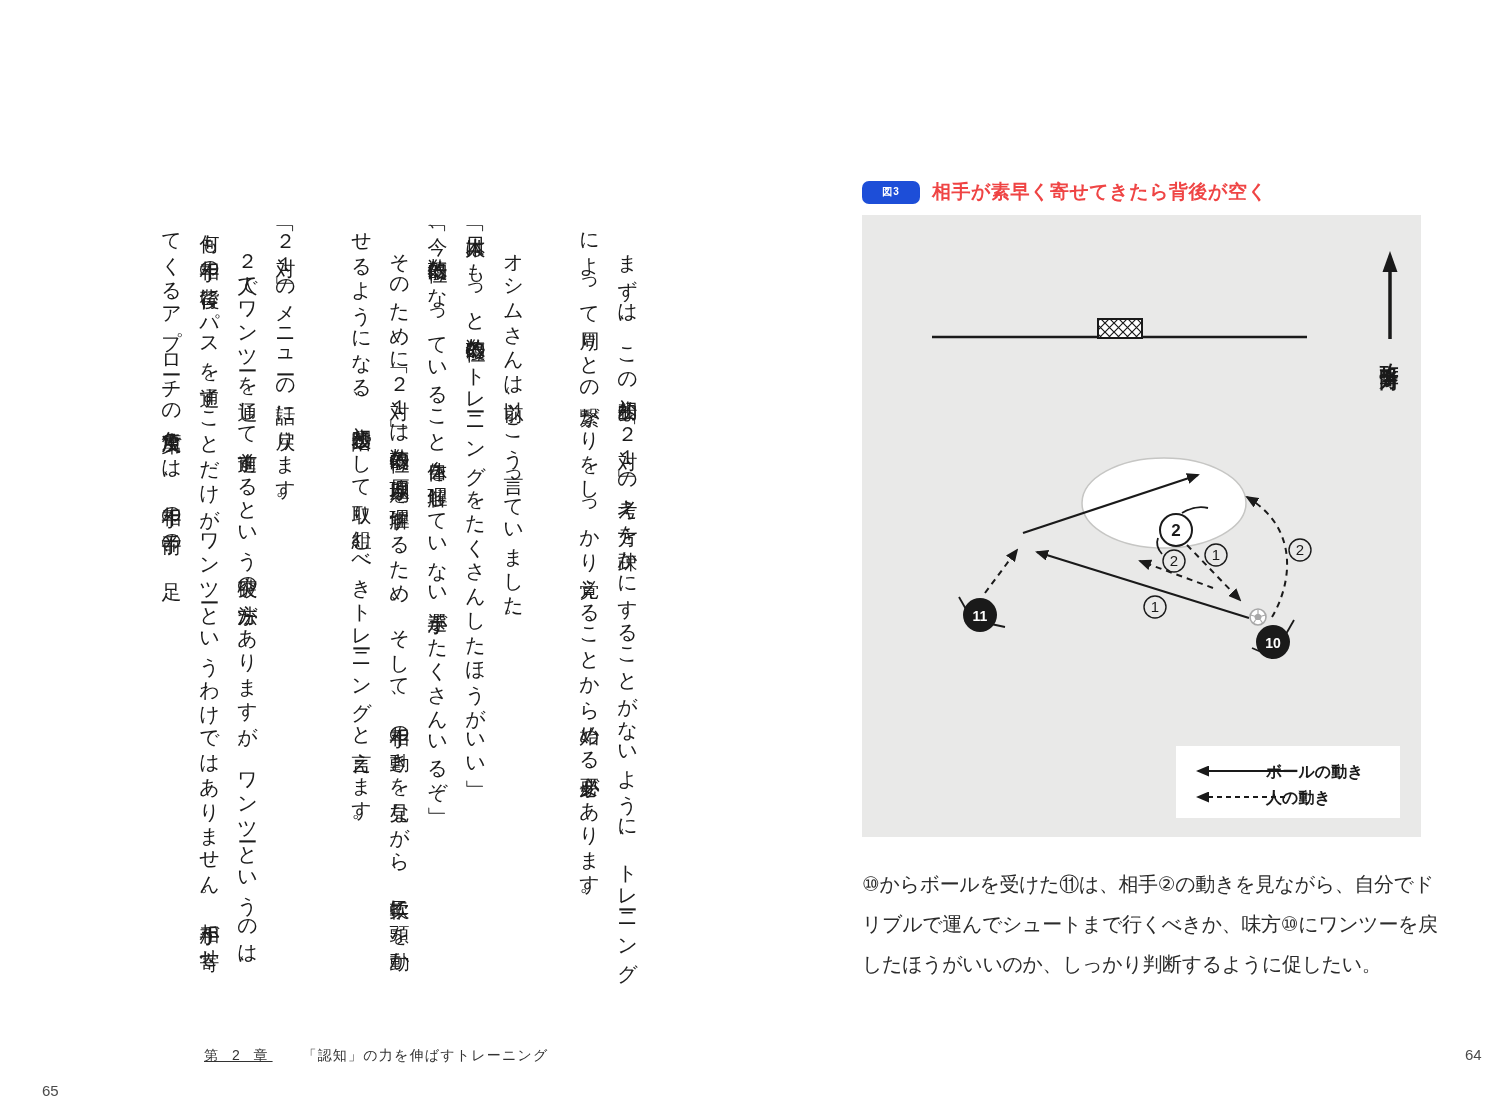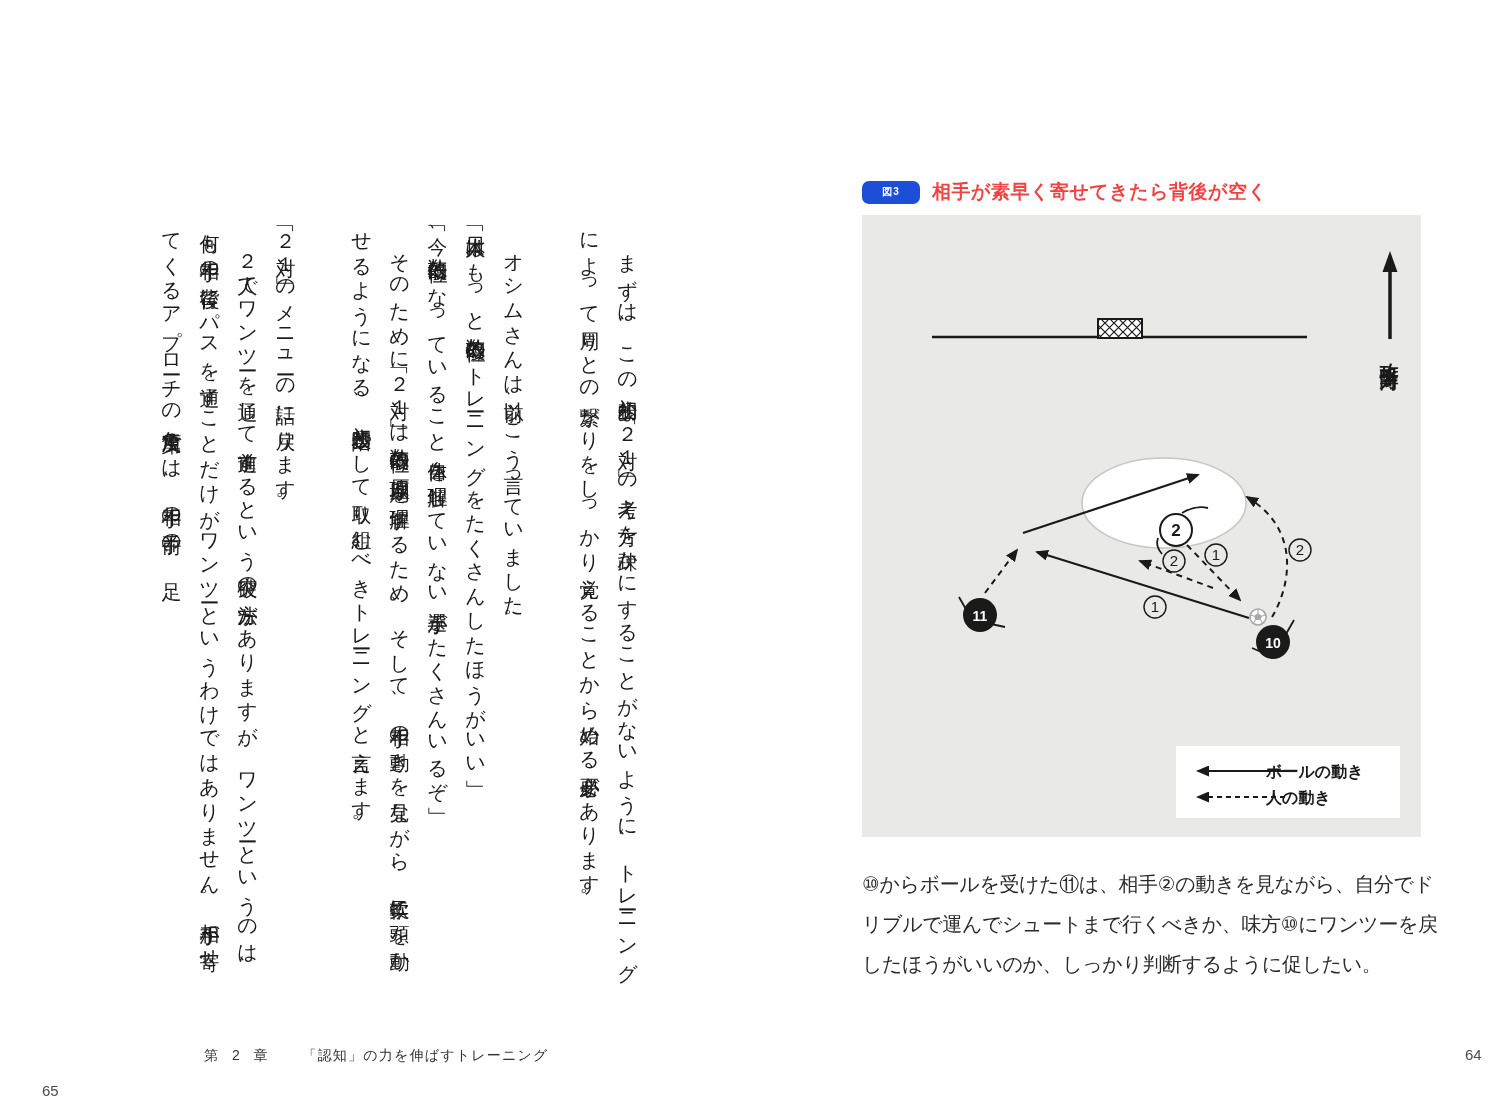--- a/index.html
+++ b/index.html
@@ -16,21 +16,21 @@
          font-size:20px;line-height:38px;letter-spacing:1.5px;color:#1c1c1c;}
   .vtext p{margin:0;}
   .vtext p.indent{text-indent:21px;}
   .vtext p.gap{margin-block-start:38px;}
 
   
   .pagenum{position:absolute;font-size:15px;color:#4a4a4a;}
   .pagenum-left{left:42px;top:1046px;margin-top:36px;}
   .pagenum-right{left:712px;top:1046px;}
   .footer-chapter{position:absolute;left:204px;top:1047px;font-size:14px;color:#333;white-space:nowrap;}
-  .footer-chapter .chap-label{letter-spacing:5px;}
+  .footer-chapter .chap-label{letter-spacing:5px;text-decoration:underline;}
   .footer-chapter .chap-title{margin-left:26px;letter-spacing:1.2px;margin-top:12px;}
 
   
   .fig-title{position:absolute;left:109px;top:179px;display:flex;align-items:center;}
   .fig-badge{display:inline-flex;align-items:center;justify-content:center;
              background:#1d4ed8;color:#fff;font-size:10px;font-weight:bold;
              border-radius:7px;width:58px;height:23px;letter-spacing:1px;}
   .fig-title-text{margin-left:12px;font-size:19px;font-weight:bold;color:#ef4444;letter-spacing:0.5px;}
 
   

